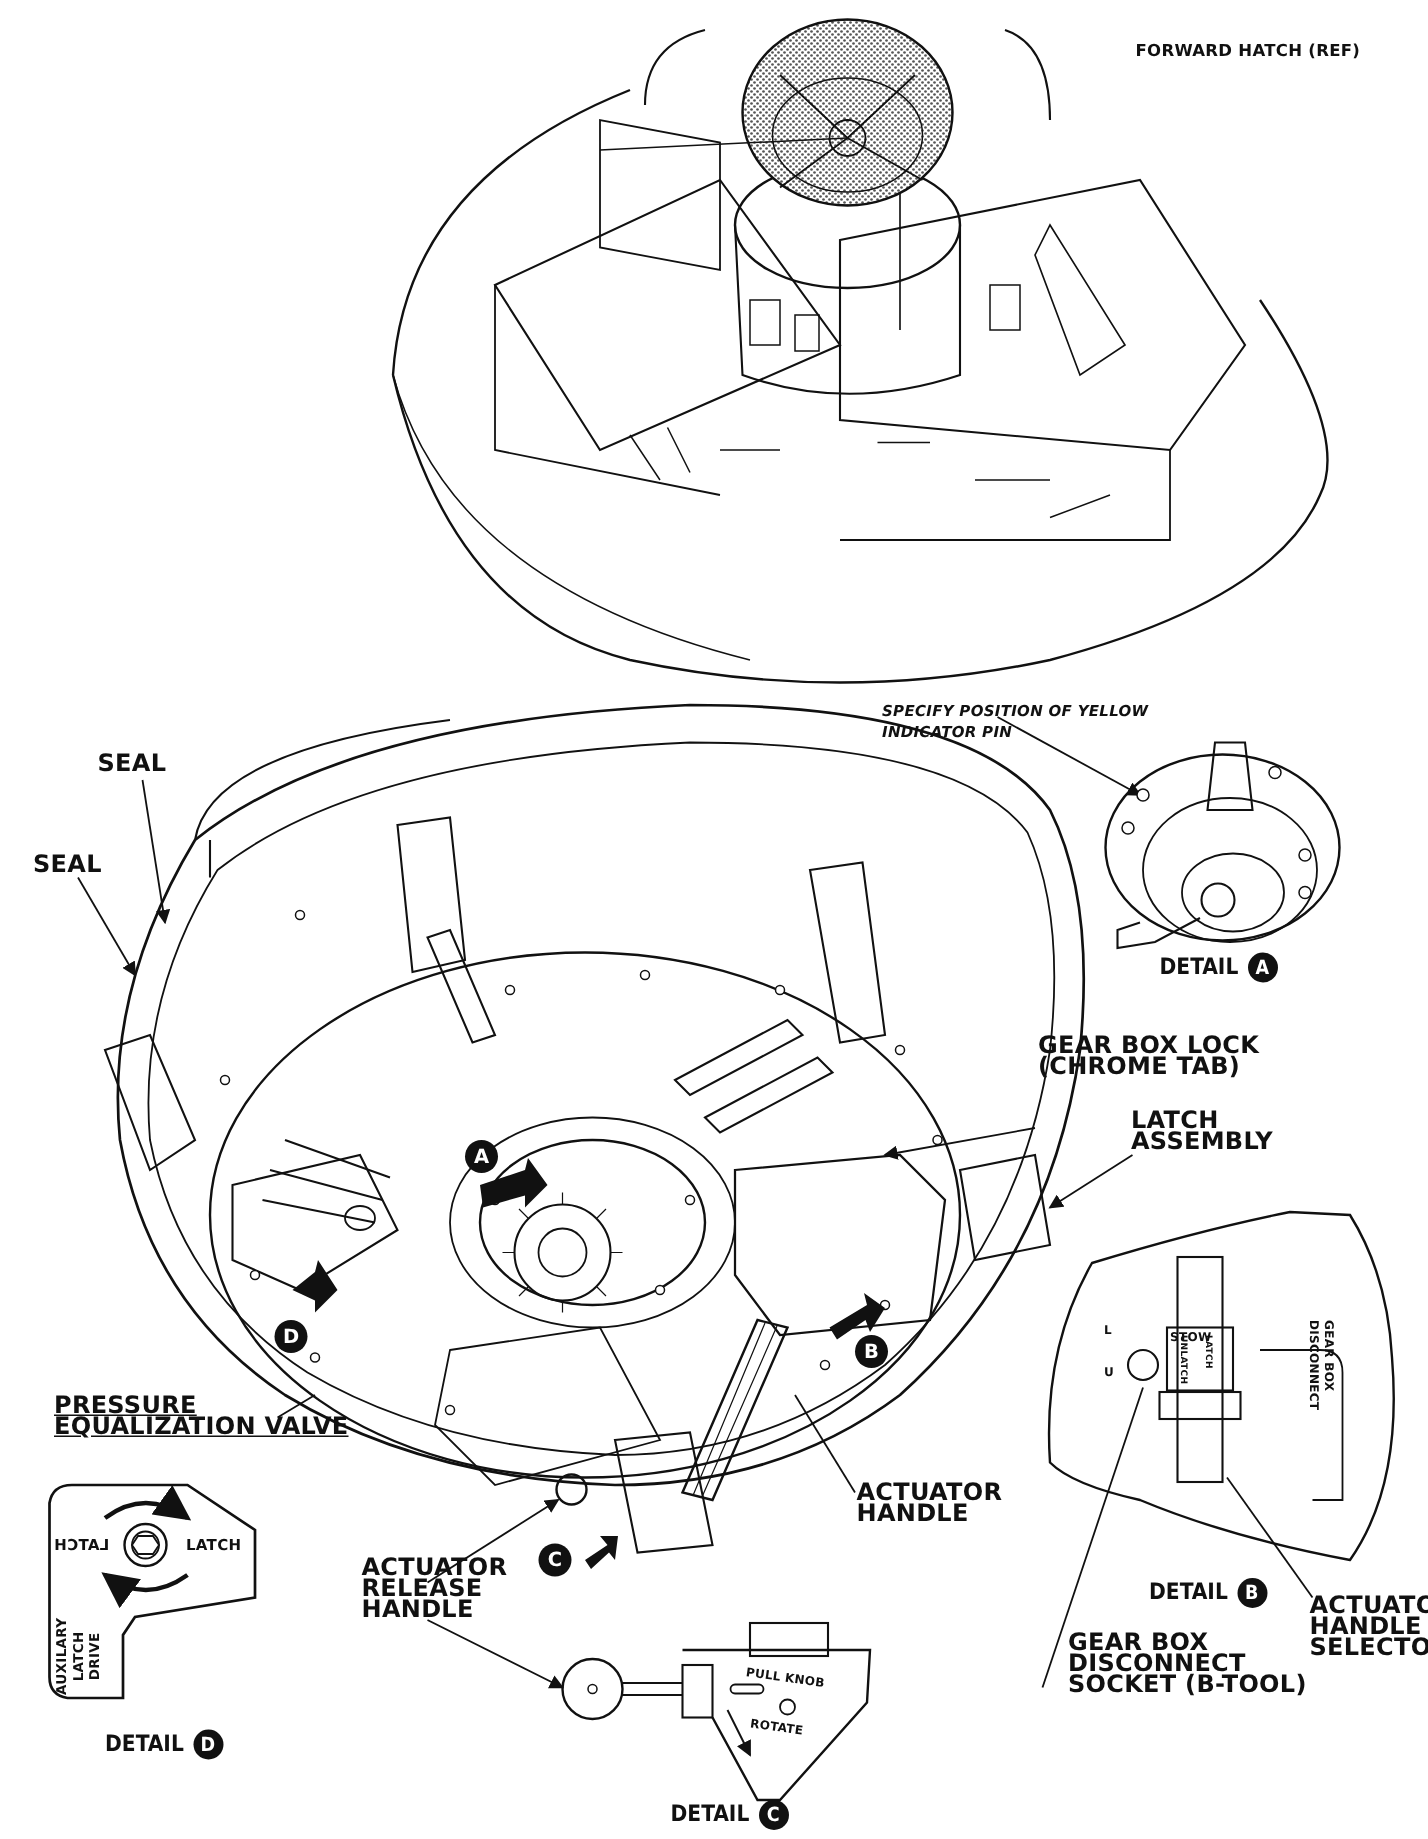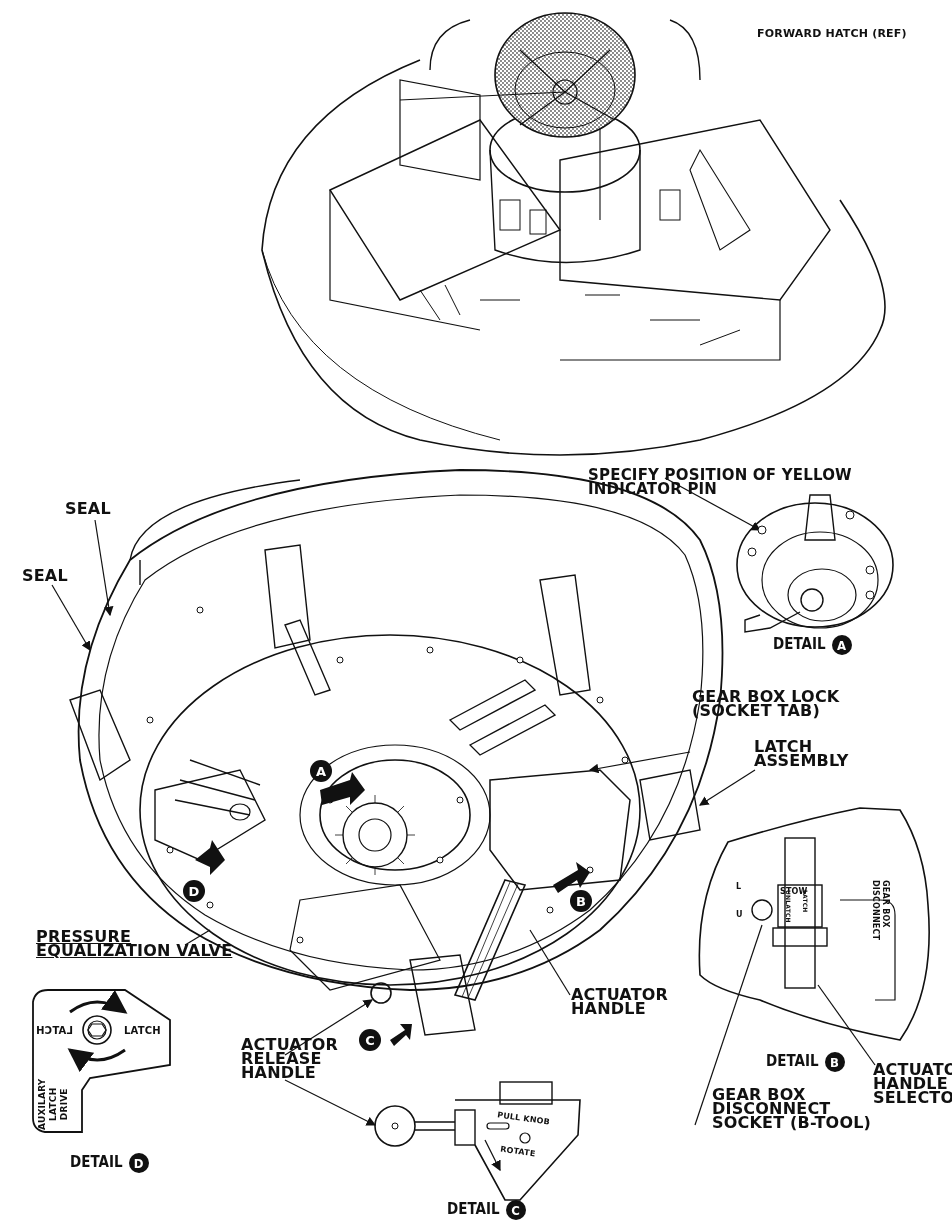--- a/index.html
+++ b/index.html
@@ -191,25 +191,25 @@
     <path d="M70,1012 Q97,992 125,1012" stroke-width="3" marker-end="url(#ah)"></path>
     <path d="M125,1050 Q97,1070 70,1050" stroke-width="3" marker-end="url(#ah)"></path>
   </g>
 </svg>
 
 <div class="lbl" style="left:757px; top:27px; font-size:11px;">FORWARD HATCH (REF)</div>
 
 <div class="lbl" style="left:65px; top:502px;">SEAL</div>
 <div class="lbl" style="left:22px; top:569px;">SEAL</div>
 
-<div class="lbl" style="left:588px; top:468px; font-size:15px;">SPECIFY POSITION OF YELLOW
+<div class="lbl" style="left:588px; top:468px; font-size:10px;font-style:italic;">SPECIFY POSITION OF YELLOW
 INDICATOR PIN</div>
 
 <div class="lbl" style="left:692px; top:690px;">GEAR BOX LOCK
-(SOCKET TAB)</div>
+(CHROME TAB)</div>
 <div class="lbl" style="left:754px; top:740px;">LATCH
 ASSEMBLY</div>
 
 <div class="lbl" style="left:36px; top:930px;text-decoration:underline;">PRESSURE
 EQUALIZATION VALVE</div>
 
 <div class="lbl" style="left:571px; top:988px;">ACTUATOR
 HANDLE</div>
 
 <div class="lbl" style="left:241px; top:1038px;">ACTUATOR

